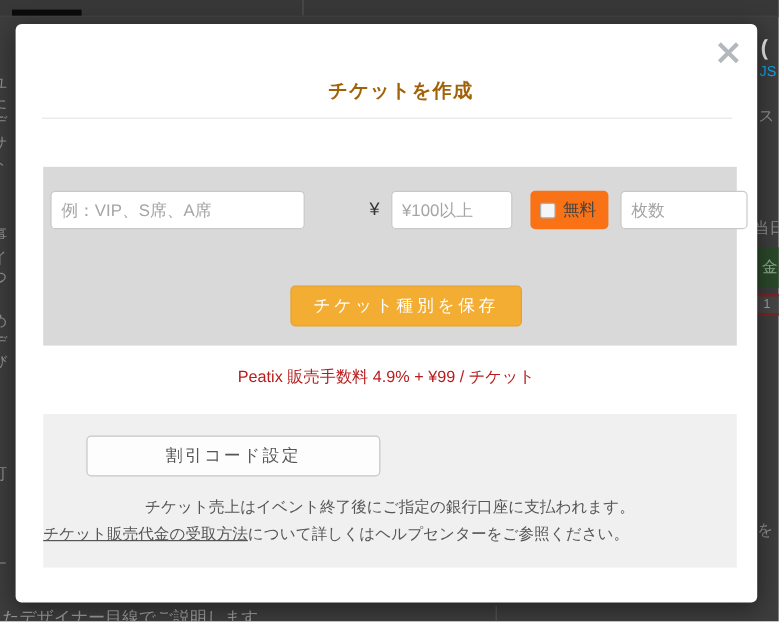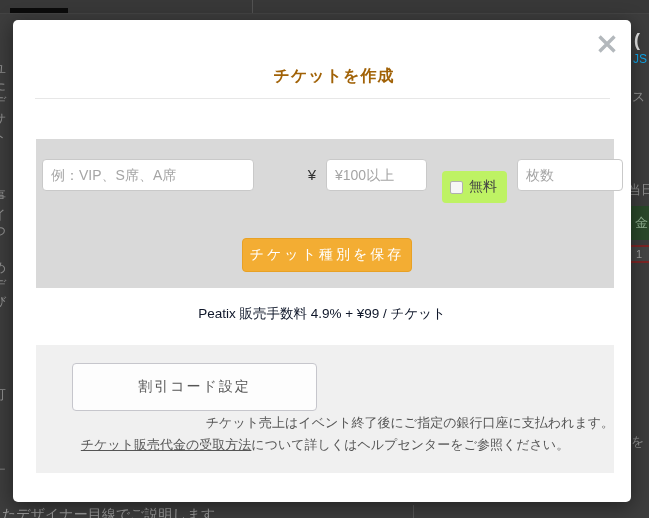--- a/index.html
+++ b/index.html
@@ -46,47 +46,47 @@
     background:#fff;border:1px solid #c9c9c9;border-radius:4px;
     font-size:14px;color:#333;padding:0 8px;outline:none;
     font-family:"Liberation Sans","DejaVu Sans",sans-serif;
   }
   .txt-input::placeholder{color:#a5a5a5;opacity:1;}
   .in-name{left:6px;width:212px;}
   .yen{position:absolute;left:266px;top:20px;width:20px;height:32px;line-height:32px;text-align:center;color:#333;font-size:15px;}
   .in-price{left:290px;width:101px;}
   .free-box{
     position:absolute;left:406px;top:20px;width:65px;height:32px;box-sizing:border-box;
-    background:#bef264;border-radius:4px;display:flex;align-items:center;gap:6px;padding:0 8px;margin-top:12px;
+    background:#f97316;border-radius:4px;display:flex;align-items:center;gap:6px;padding:0 8px;
   }
   .free-box input[type=checkbox]{
     appearance:none;-webkit-appearance:none;width:13px;height:13px;margin:0;
     background:#f6f6f6;border:1px solid #b0b0b0;border-radius:2px;cursor:pointer;
   }
   .free-label{font-size:14px;color:#444;}
   .in-qty{left:481px;width:106px;}
   .save-btn{
-    position:absolute;left:206px;top:99px;width:170px;height:34px;box-sizing:border-box;
+    position:absolute;left:206px;top:99px;width:193px;height:34px;box-sizing:border-box;
     background:#f3ad33;border:1px solid #e8a125;border-radius:4px;
     color:#ffffff;font-size:14px;letter-spacing:3px;cursor:pointer;
     font-family:"Liberation Sans","DejaVu Sans",sans-serif;
   }
-  .fee-note{position:absolute;left:0;top:285px;width:100%;text-align:center;font-size:13.5px;color:#0f172a;}
+  .fee-note{position:absolute;left:0;top:285px;width:100%;text-align:center;font-size:13.5px;color:#b91c1c;}
 
   .panel2{position:absolute;left:23px;top:325px;width:578px;height:128px;background:#f0f0f0;}
   .outline-btn{
-    position:absolute;top:18px;height:48px;box-sizing:border-box;
+    position:absolute;top:18px;height:34px;box-sizing:border-box;
     background:#fdfdfd;border:1px solid #c6c6cc;border-radius:4px;
     color:#555;font-size:14px;letter-spacing:2px;cursor:pointer;
     font-family:"Liberation Sans","DejaVu Sans",sans-serif;
   }
   .btn-discount{left:36px;width:245px;}
   .btn-advanced{left:287px;width:247px;}
-  .payout-note{position:absolute;left:0;top:69px;width:100%;text-align:right;font-size:13px;color:#555;}
-  .payout-note2{position:absolute;left:0;top:91px;width:100%;text-align:center;font-size:13px;color:#555;}
+  .payout-note{position:absolute;left:0;top:69px;width:100%;text-align:center;font-size:13px;color:#555;}
+  .payout-note2{position:absolute;left:0;top:91px;width:100%;font-size:13px;color:#555;}
   .payout-link{color:#555;text-decoration:underline;cursor:pointer;}
 </style>
 </head>
 <body>
 
 <div id="screen">
 
   <div class="bg-topstrip"></div>
   <div class="bg-topbar"></div>
   <div class="bg-vline-top"></div>

